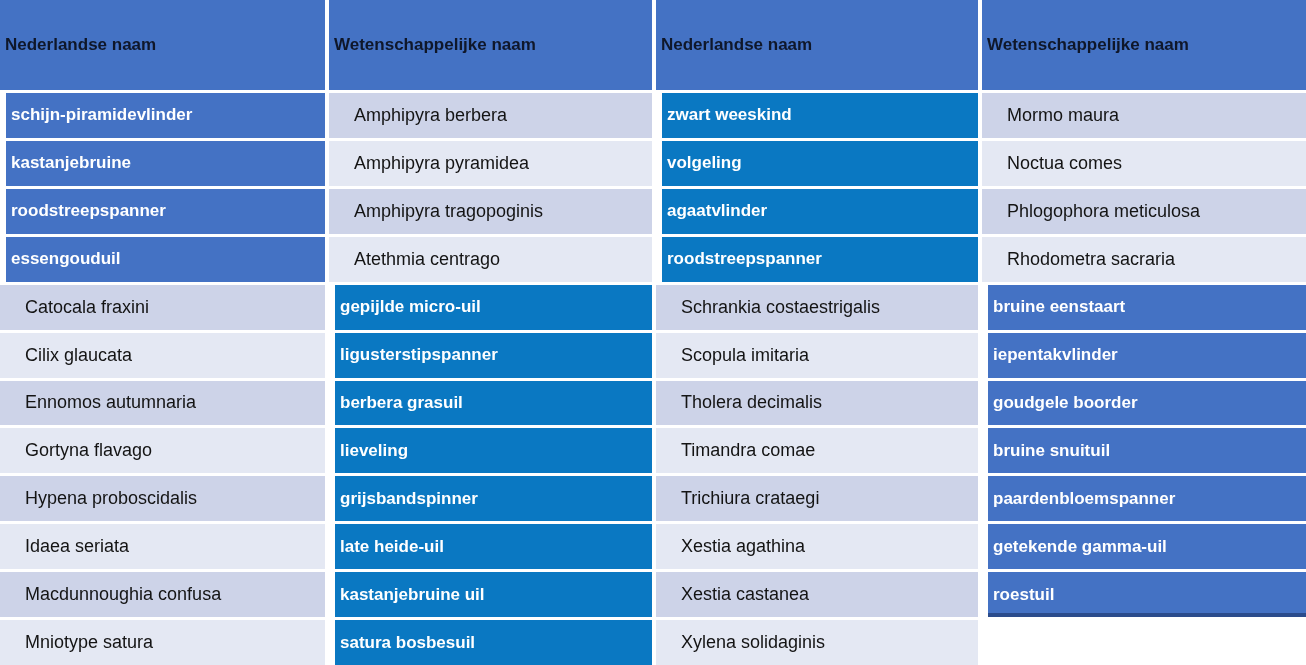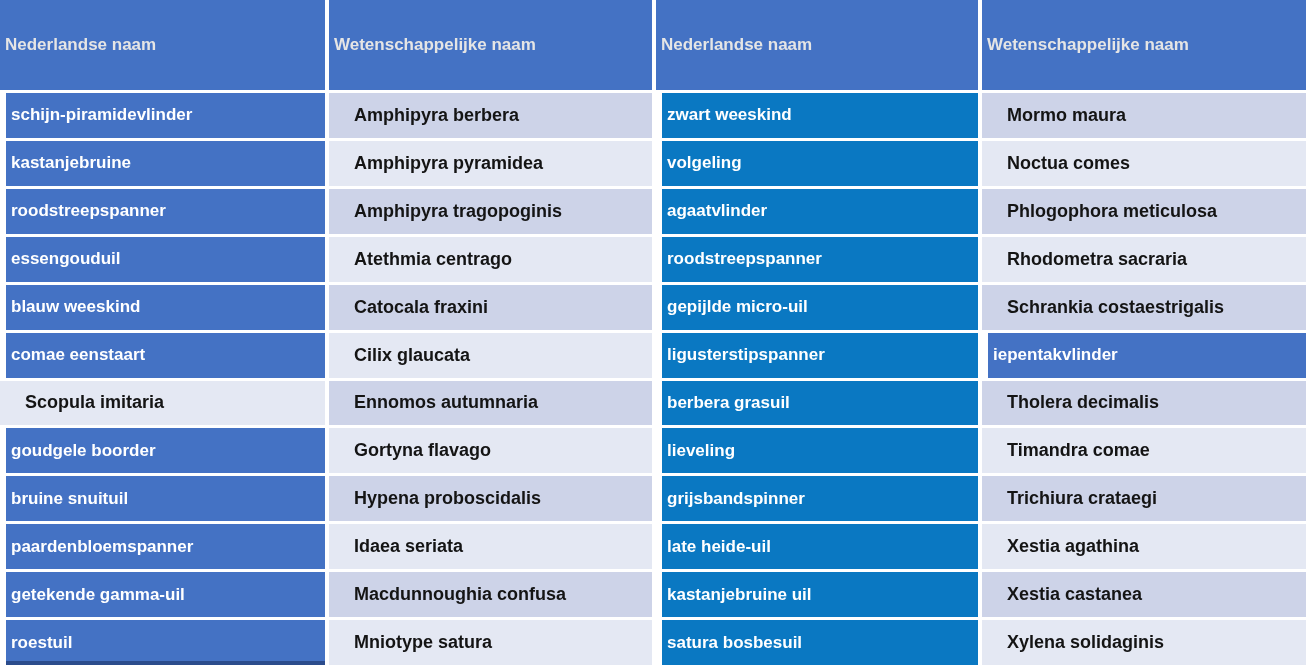--- a/index.html
+++ b/index.html
@@ -23,35 +23,35 @@
   .cell {
     display: flex;
     align-items: center;
     padding-left: 5px;
     box-sizing: border-box;
     overflow: hidden;
     white-space: nowrap;
   }
   .header-cell {
     background: #4472C4;
-    color: #e5e5e5;
+    color: #0f172a;
     font-weight: bold;
     font-size: 17px;
   }
   .dutch {
     color: #ffffff;
     font-weight: bold;
     font-size: 17px;
     margin-left: 6px;
   }
   .dutch.left  { background: #4472C4; }
   .dutch.right { background: #0A78C2; }
   .sci {
     color: #141414;
-    font-weight: 700;
+    font-weight: 400;
     font-size: 18px;
     padding-left: 25px;
   }
   .sci.band-odd  { background: #CDD3E8; }
   .sci.band-even { background: #E4E8F3; }
   .dark-bottom {
     box-shadow: inset 0 -4px 0 0 #2B4C8C;
   }
 </style>
 </head>
@@ -71,29 +71,28 @@
     <div class="cell dutch right">volgeling</div>
     <div class="cell sci band-even">Noctua comes</div>
     <div class="cell dutch left">roodstreepspanner</div>
     <div class="cell sci band-odd">Amphipyra tragopoginis</div>
     <div class="cell dutch right">agaatvlinder</div>
     <div class="cell sci band-odd">Phlogophora meticulosa</div>
     <div class="cell dutch left">essengouduil</div>
     <div class="cell sci band-even">Atethmia centrago</div>
     <div class="cell dutch right">roodstreepspanner</div>
     <div class="cell sci band-even">Rhodometra sacraria</div>
-    <div class="cell dutch left">blauw weeskind</div>
     <div class="cell sci band-odd">Catocala fraxini</div>
     <div class="cell dutch right">gepijlde micro-uil</div>
     <div class="cell sci band-odd">Schrankia costaestrigalis</div>
-    <div class="cell dutch left">comae eenstaart</div>
+    <div class="cell dutch left">bruine eenstaart</div>
     <div class="cell sci band-even">Cilix glaucata</div>
     <div class="cell dutch right">ligusterstipspanner</div>
+    <div class="cell sci band-even">Scopula imitaria</div>
     <div class="cell dutch left">iepentakvlinder</div>
-    <div class="cell sci band-even">Scopula imitaria</div>
     <div class="cell sci band-odd">Ennomos autumnaria</div>
     <div class="cell dutch right">berbera grasuil</div>
     <div class="cell sci band-odd">Tholera decimalis</div>
     <div class="cell dutch left">goudgele boorder</div>
     <div class="cell sci band-even">Gortyna flavago</div>
     <div class="cell dutch right">lieveling</div>
     <div class="cell sci band-even">Timandra comae</div>
     <div class="cell dutch left">bruine snuituil</div>
     <div class="cell sci band-odd">Hypena proboscidalis</div>
     <div class="cell dutch right">grijsbandspinner</div>

